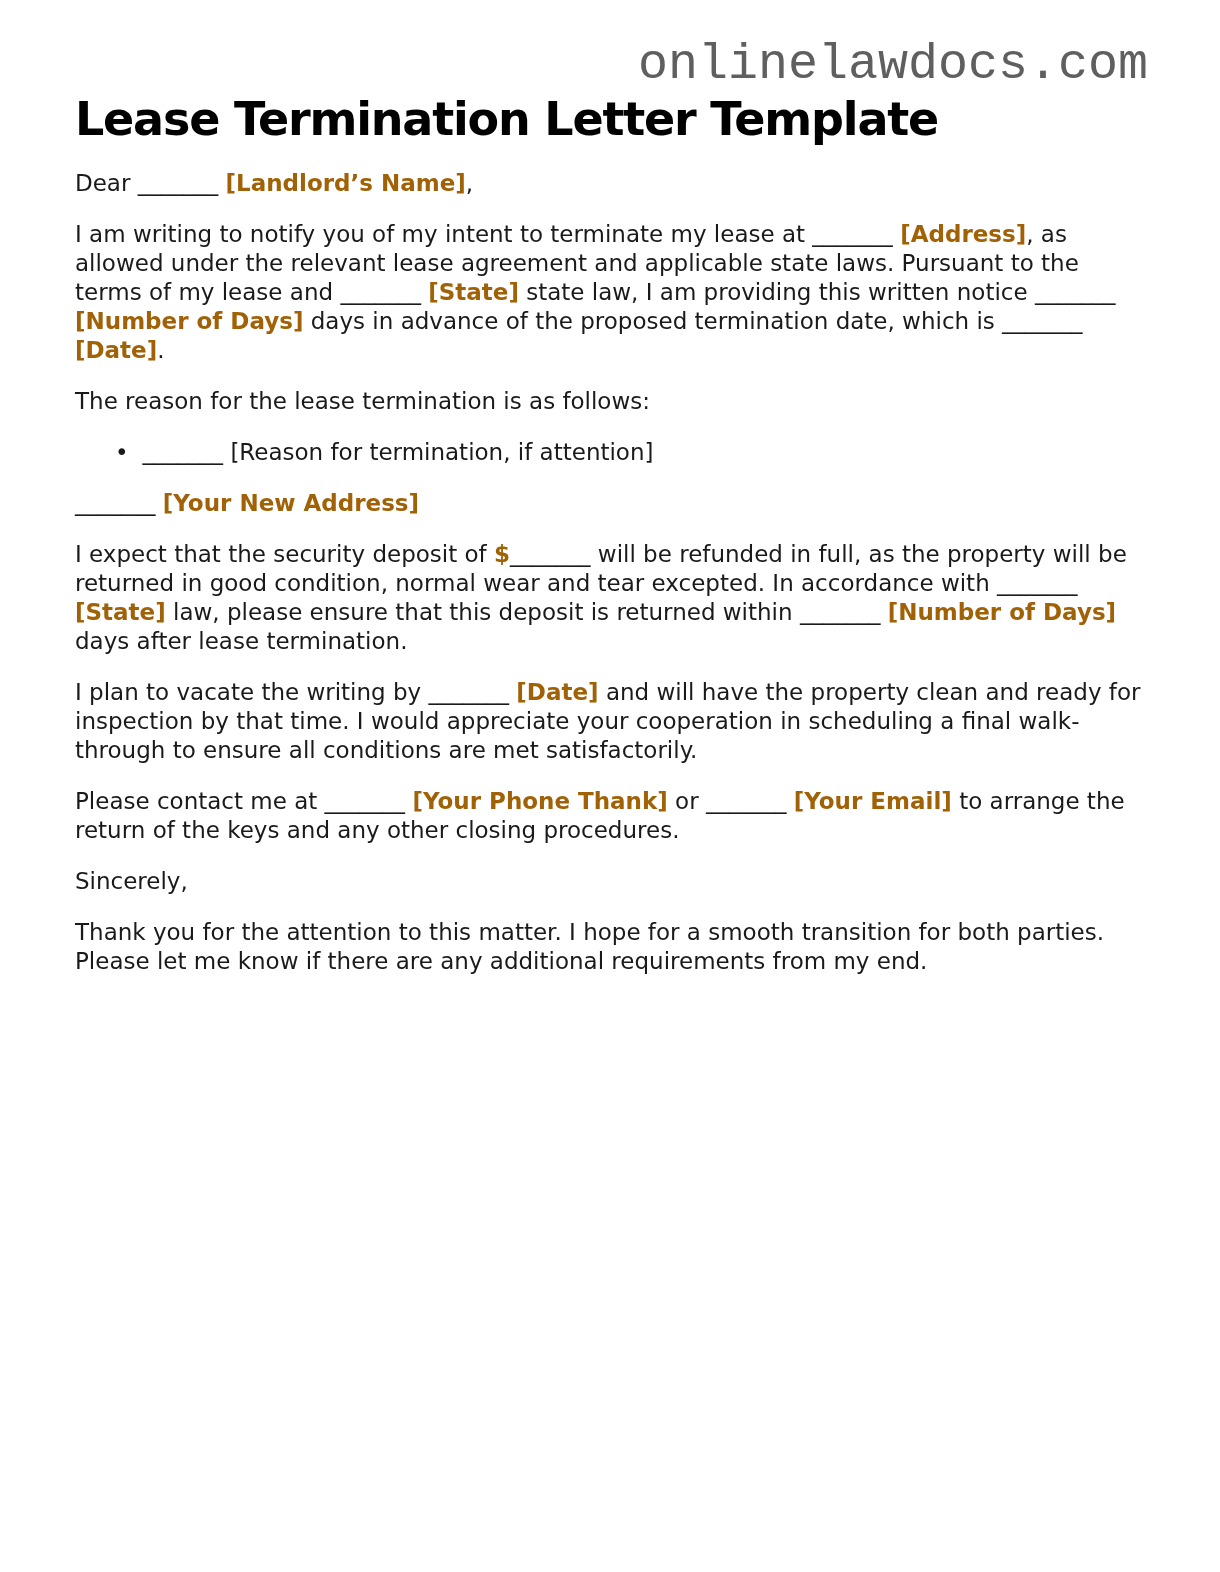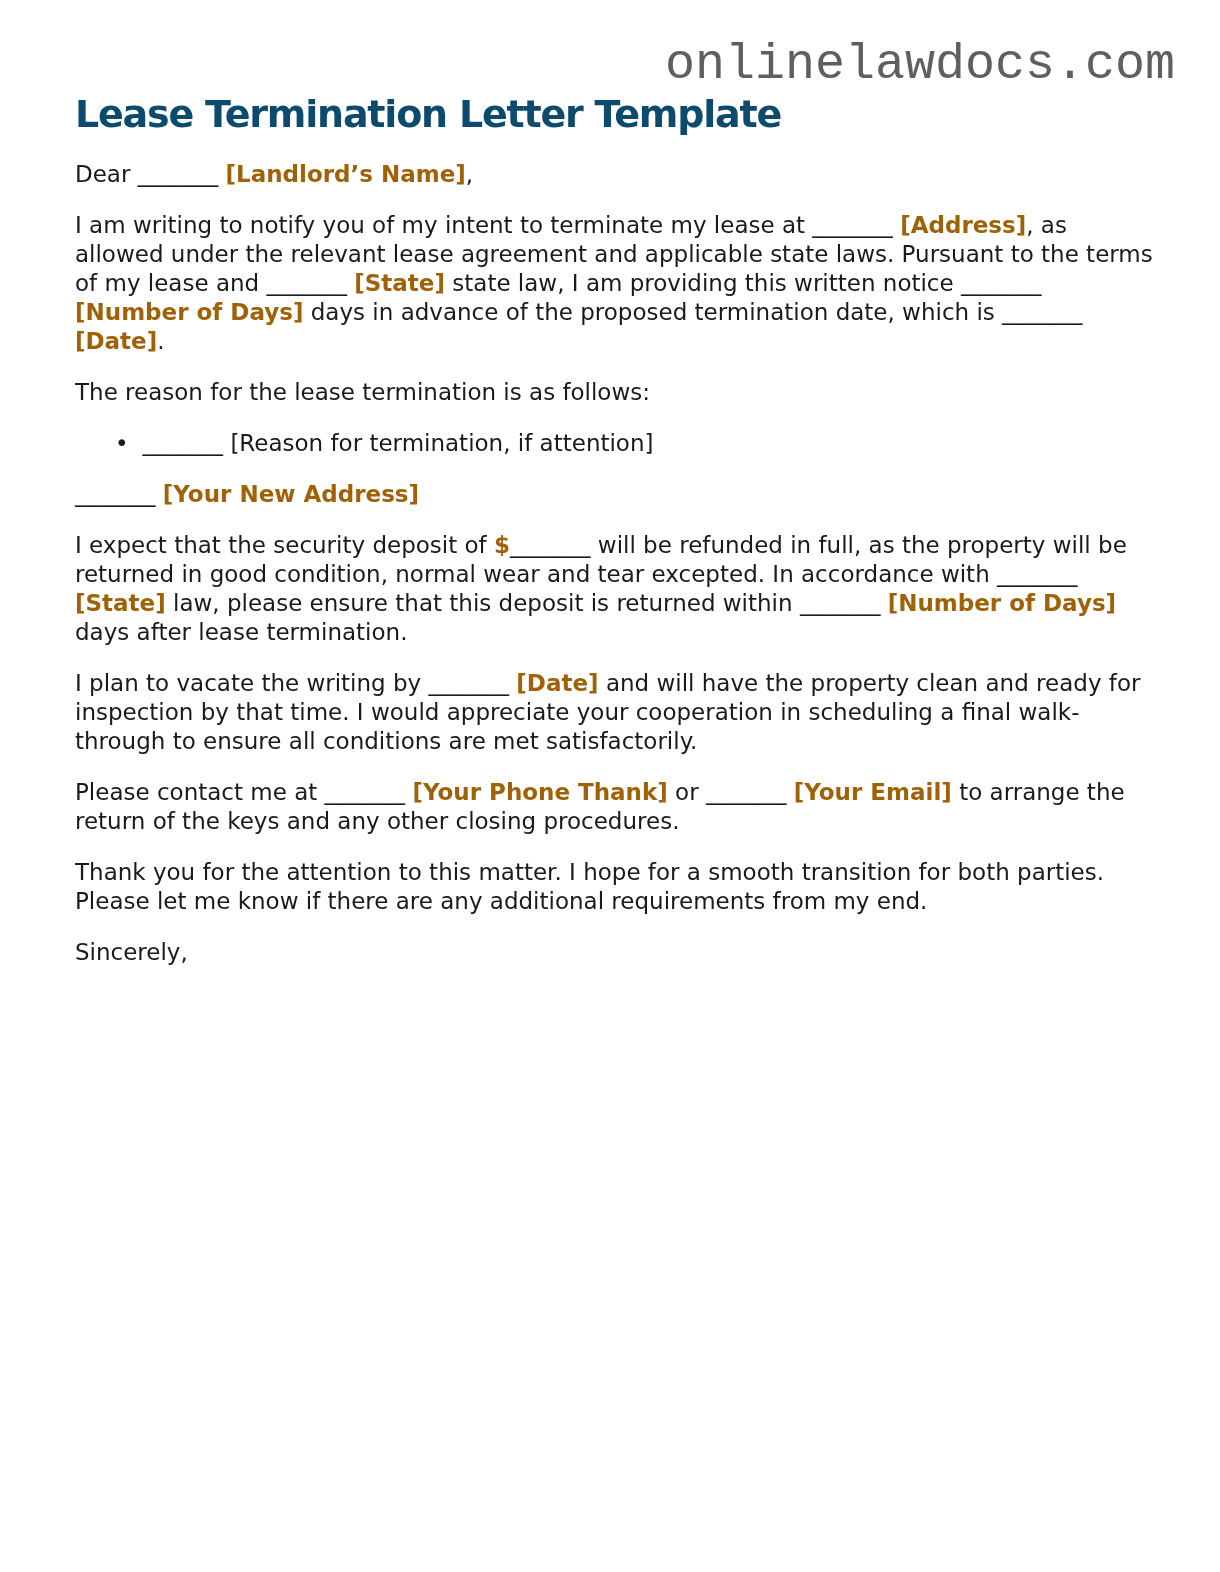--- a/index.html
+++ b/index.html
@@ -6,40 +6,40 @@
     margin: 0;
     padding: 0;
     background: #ffffff;
   }
   .page {
     position: relative;
     width: 1220px;
     height: 1572px;
     background: #ffffff;
     box-sizing: border-box;
-    padding: 40px 45px 0 75px;
+    padding: 40px 72px 0 75px;
     font-family: "DejaVu Sans", "Liberation Sans", sans-serif;
     color: #1a1a1a;
     overflow: hidden;
   }
   .watermark {
     text-align: right;
     font-family: "Liberation Mono", "DejaVu Sans Mono", monospace;
     font-size: 50px;
     line-height: 1.0;
     color: #5f5f5f;
     white-space: nowrap;
   }
   h1.doc-title {
     margin: 2px 0 0 0;
-    font-size: 38px;
+    font-size: 46px;
     line-height: 1.2;
     letter-spacing: -1.2px;
     font-weight: bold;
-    color: #0c4a6e;
+    color: #000000;
   }
   .letter-body {
     margin-top: 22px;
     max-width: 1078px;
     font-size: 23px;
     line-height: 29px;
   }
   .letter-body p {
     margin: 0 0 22px 0;
   }
@@ -85,19 +85,19 @@
 
 
     <p><span>_______ </span><strong>[Your New Address]</strong></p>
 
     <p><span>I expect that the security deposit of </span><strong>$</strong><span>_______ will be refunded in full, as the property will be returned in good condition, normal wear and tear excepted. In accordance with _______ </span><strong>[State]</strong><span> law, please ensure that this deposit is returned within _______ </span><strong>[Number of Days]</strong><span> days after lease termination.</span></p>
 
     <p><span>I plan to vacate the writing by _______ </span><strong>[Date]</strong><span> and will have the property clean and ready for inspection by that time. I would appreciate your cooperation in scheduling a final walk-through to ensure all conditions are met satisfactorily.</span></p>
 
     <p><span>Please contact me at _______ </span><strong>[Your Phone Thank]</strong><span> or _______ </span><strong>[Your Email]</strong><span> to arrange the return of the keys and any other closing procedures.</span></p>
 
+    <p><span>Sincerely,</span></p>
+
     <p><span>Thank you for the attention to this matter. I hope for a smooth transition for both parties. Please let me know if there are any additional requirements from my end.</span></p>
-
-    <p><span>Sincerely,</span></p>
 
 
   </div>
 </div>
 
 </body></html>

